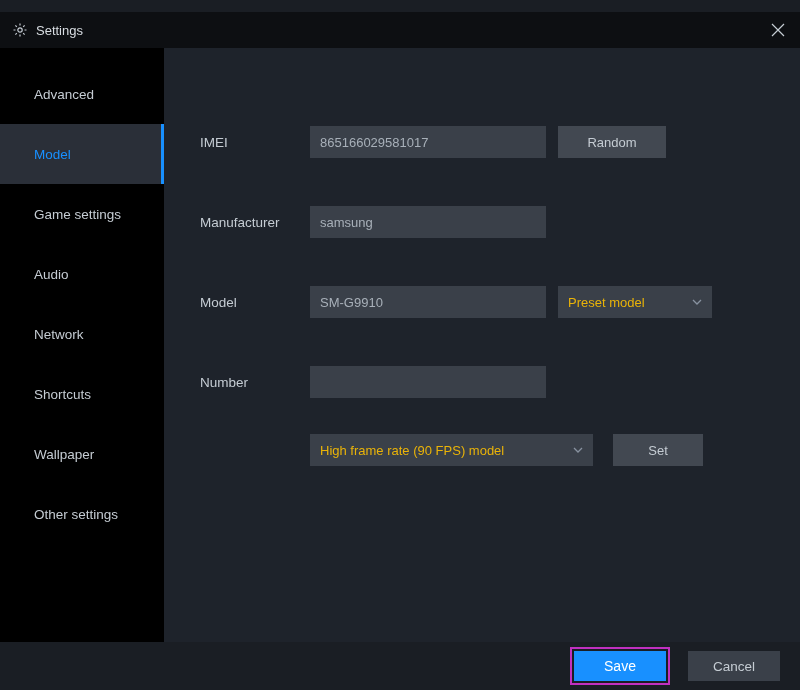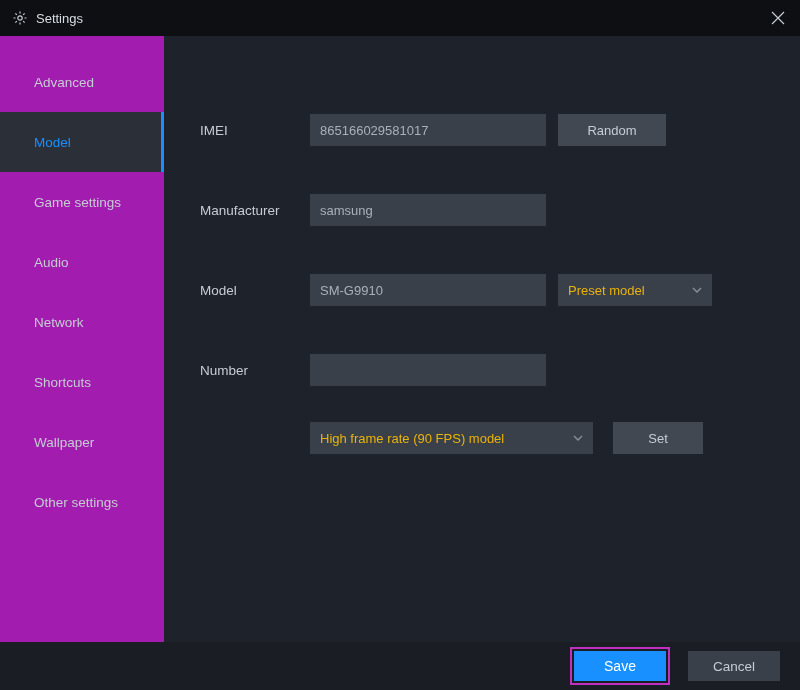--- a/index.html
+++ b/index.html
@@ -16,20 +16,21 @@
       overflow: hidden;
       position: relative;
     }
     .titlebar {
       height: 36px;
       background: #0d0f12;
       display: flex;
       align-items: center;
       padding: 0 12px;
       justify-content: space-between;
+      margin-top: 12px;
     }
     .titlebar-left {
       display: flex;
       align-items: center;
       gap: 8px;
     }
     .gear-icon {
       width: 16px;
       height: 16px;
       display: inline-flex;
@@ -48,21 +49,21 @@
       justify-content: center;
       color: #c5ccd3;
       cursor: pointer;
     }
     .main-area {
       display: flex;
       height: 606px;
     }
     .sidebar {
       width: 164px;
-      background: #a21caf;
+      background: #000000;
       padding-top: 16px;
     }
     .sidebar-item {
       height: 60px;
       display: flex;
       align-items: center;
       padding-left: 34px;
       font-size: 13.5px;
       color: #c5ccd3;
       cursor: pointer;

